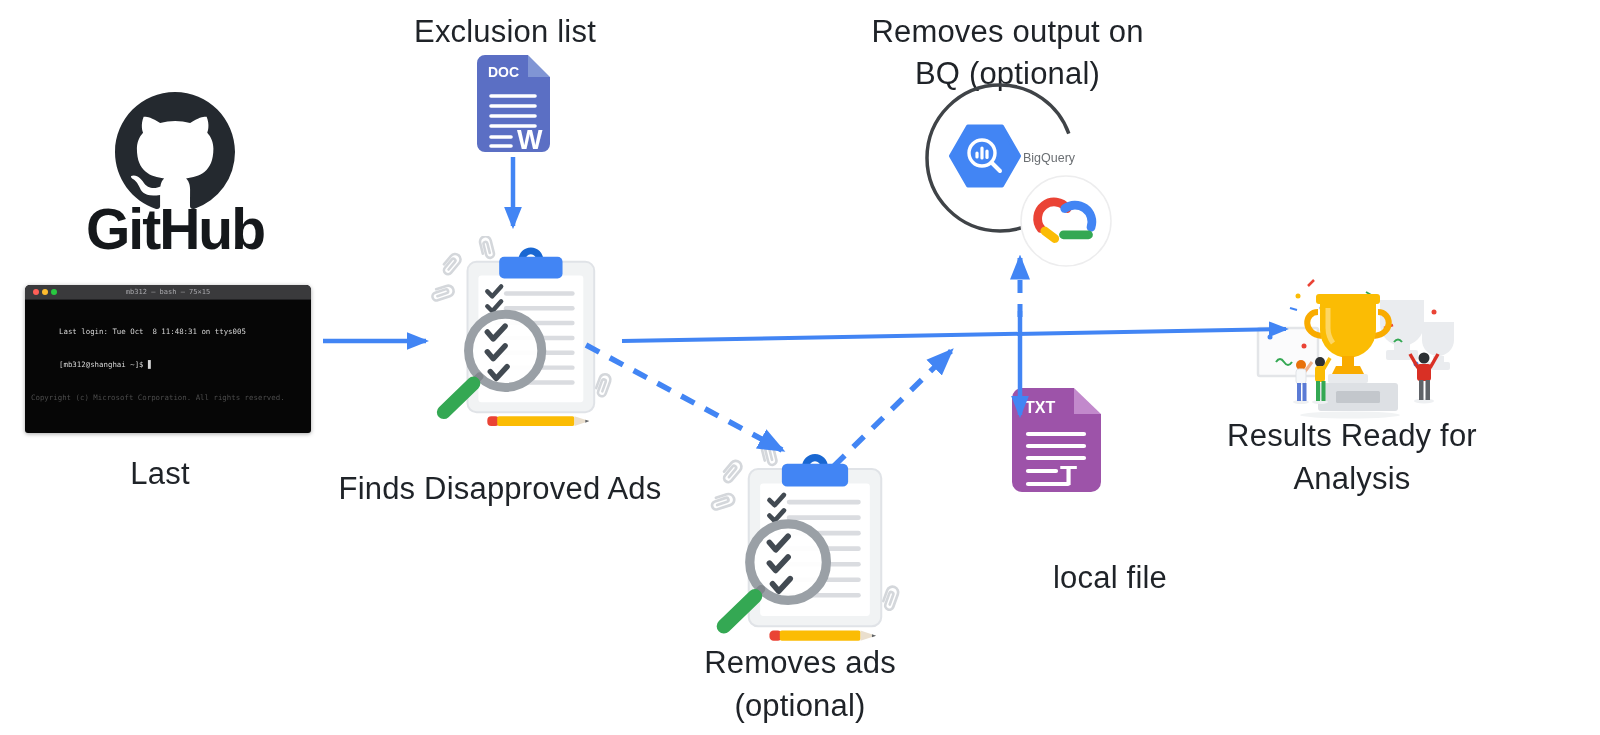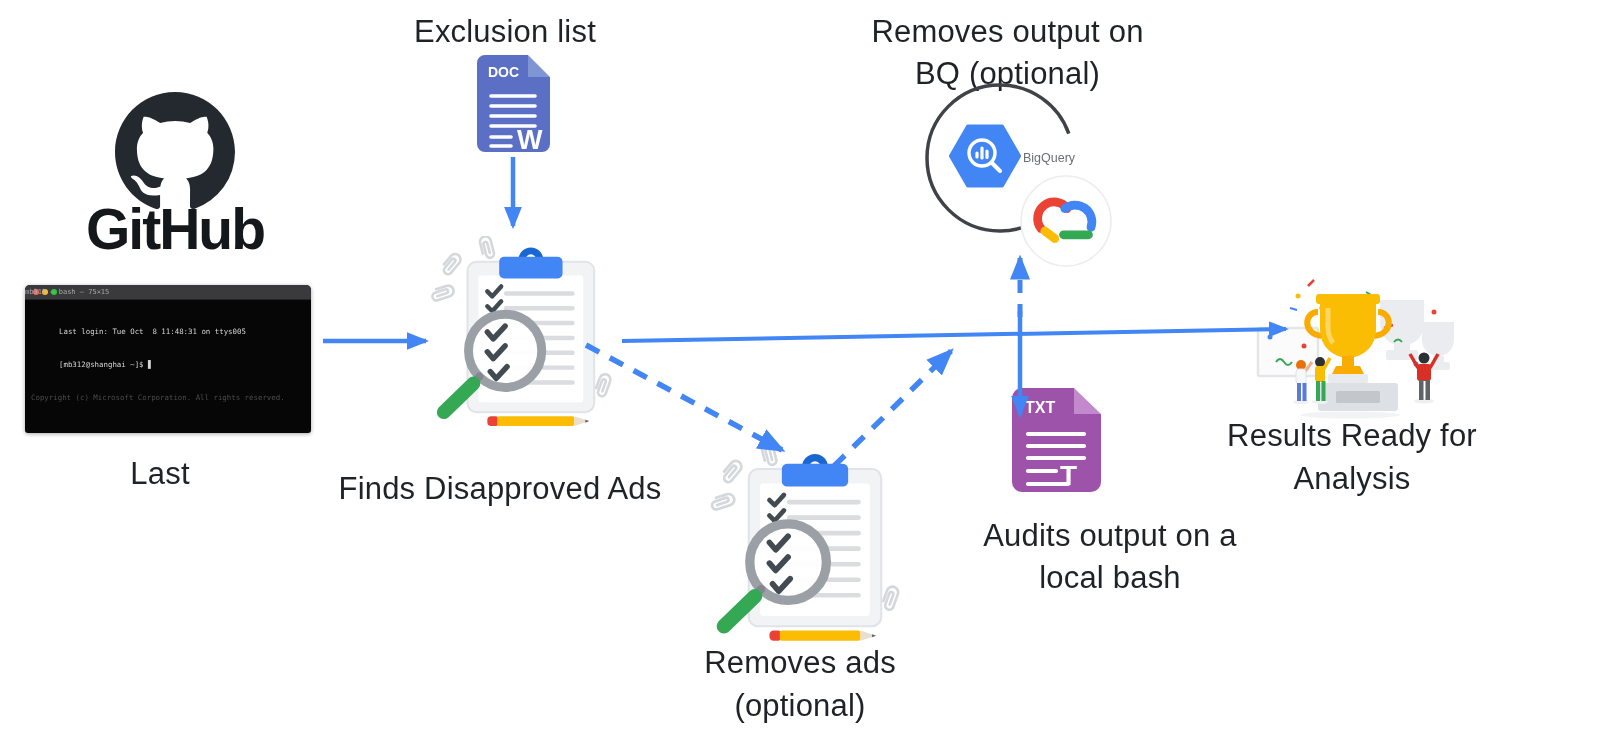--- a/index.html
+++ b/index.html
@@ -10,21 +10,21 @@
   
   .gh-word{position:absolute;left:78px;top:196px;width:194px;text-align:center;
            font-size:57px;font-weight:800;letter-spacing:-2px;color:#15181b;}
   
   .terminal{position:absolute;left:25px;top:285px;width:286px;height:148px;background:#060606;
             border-radius:5px 5px 3px 3px;box-shadow:0 1px 4px rgba(0,0,0,.35);}
   .t-bar{position:relative;height:14px;background:#3a3a3c;border-radius:5px 5px 0 0;
          border-bottom:1px solid #232325;}
   .t-dot{position:absolute;top:4px;width:6px;height:6px;border-radius:50%;}
   .t-dot.r{left:8px;background:#ff5f57;} .t-dot.y{left:17px;background:#febc2e;} .t-dot.g{left:26px;background:#28c840;}
-  .t-title{position:absolute;left:0;right:0;top:3px;font-size:7px;color:#a9a9ad;
+  .t-title{position:absolute;left:0;right:0;top:3px;text-align:center;font-size:7px;color:#a9a9ad;
            font-family:"DejaVu Sans Mono",monospace;}
   .t-body{padding:4px 6px 0 6px;font-family:"DejaVu Sans Mono",monospace;font-size:7.4px;
           line-height:11px;white-space:pre;overflow:hidden;height:128px;}
   .tl{color:#5c5c5c;}
   .tl.bright{color:#d6d6d6;padding-left:28px;}
   .tl.dim{color:#4c4c4c;}
   
   svg{display:block;}
   .overlay{position:absolute;left:0;top:0;pointer-events:none;}
 </style>
@@ -107,22 +107,21 @@
     </div>
   </div>
 
   <div class="lbl" style="left:60px;top:452px;width:200px">Last</div>
   <div class="lbl" style="left:370px;top:10px;width:270px">Exclusion list</div>
   <div class="lbl" style="left:300px;top:467px;width:400px">Finds Disapproved Ads</div>
   <div class="lbl" style="left:650px;top:641px;width:300px">Removes ads</div>
   <div class="lbl" style="left:650px;top:684px;width:300px">(optional)</div>
   <div class="lbl" style="left:850px;top:10px;width:315px">Removes output on</div>
   <div class="lbl" style="left:850px;top:52px;width:315px">BQ (optional)</div>
-  <div class="lbl" style="left:950px;top:514px;width:320px">Audits output on a</div>
-  <div class="lbl" style="left:950px;top:556px;width:320px">local bash</div>
+  <div class="lbl" style="left:950px;top:556px;width:320px">local file</div>
   <div class="lbl" style="left:1202px;top:414px;width:300px">Results Ready for</div>
   <div class="lbl" style="left:1202px;top:457px;width:300px">Analysis</div>
 
   <svg class="abs" style="left:477px;top:55px" width="73" height="97" viewBox="0 0 73 97">
     <path d="M8,0 H51 V22 H73 V89 a8,8 0 0 1 -8,8 H8 a8,8 0 0 1 -8,-8 V8 a8,8 0 0 1 8,-8 Z" fill="#5b6fc4"></path>
     <path d="M51,0 L73,22 H51 Z" fill="#8095d4"></path>
     <text x="11" y="22" font-family="Liberation Sans, sans-serif" font-size="14" font-weight="bold" fill="#ffffff">DOC</text>
     <g stroke="#ffffff" stroke-width="3.6" stroke-linecap="round">
       <path d="M14,41 H58"></path>
         <path d="M14,51 H58"></path>

